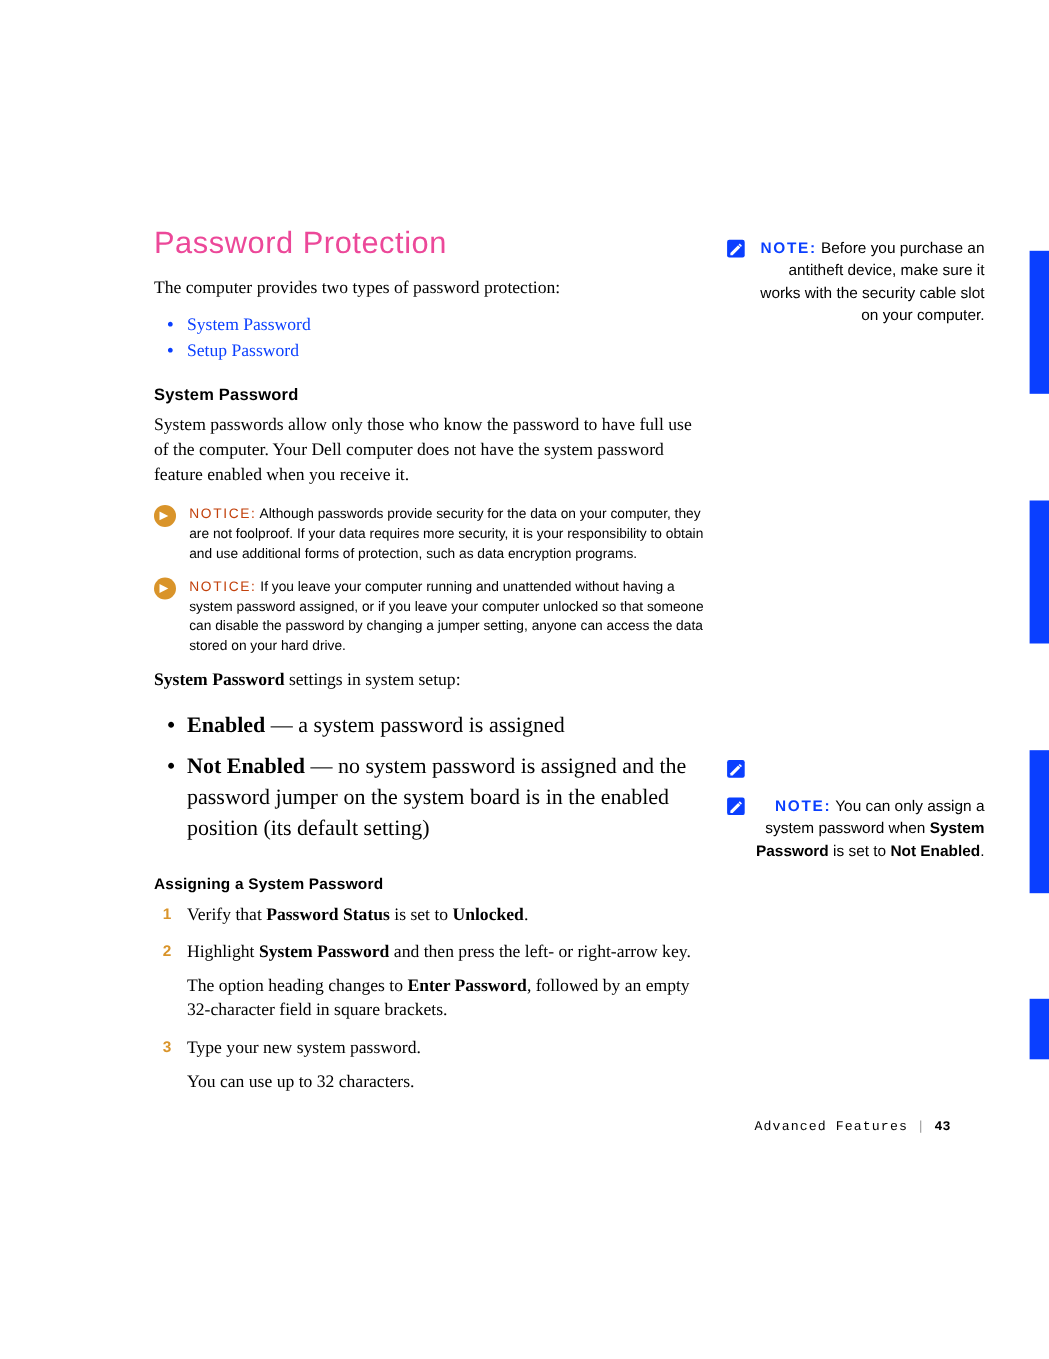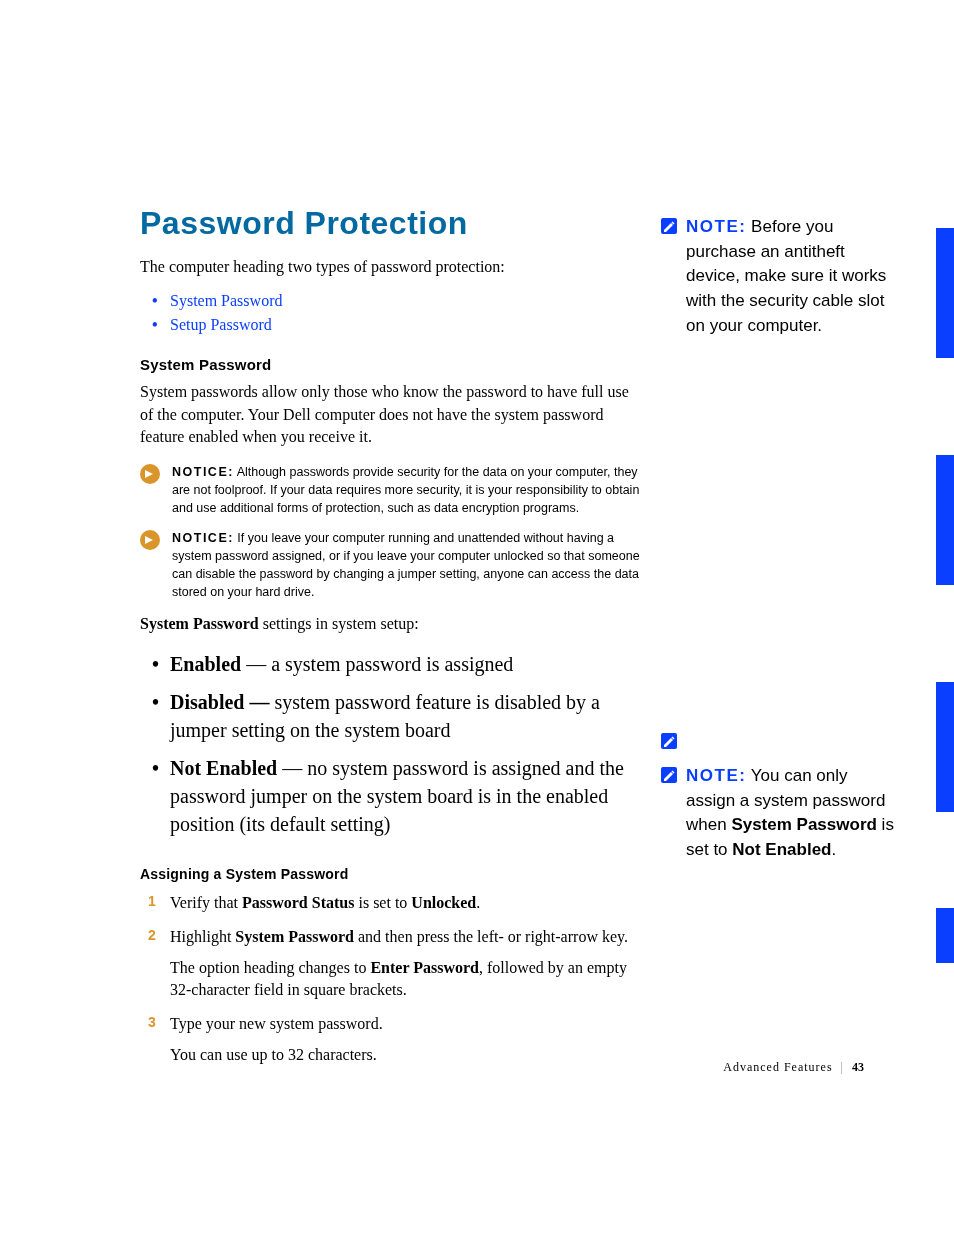--- a/index.html
+++ b/index.html
@@ -43,23 +43,23 @@
     width: 505px;
   }
   .sidebar {
     position: absolute;
     left: 660px;
     top: 205px;
     width: 235px;
   }
   h1 {
     font-family: Verdana, Arial, sans-serif;
-    font-weight: bold;
-    color: #0369a1;
-    font-size: 32px;
+    font-weight: normal;
+    color: #ec4899;
+    font-size: 28px;
     margin: 0 0 14px 0;
     letter-spacing: 0.5px;
   }
   p.body {
     font-size: 16px;
     line-height: 1.4;
     margin: 0 0 14px 0;
   }
   ul.linklist {
     list-style: none;
@@ -120,22 +120,22 @@
     border-left: 8px solid #fff;
   }
   .notice-text {
     font-family: Verdana, Arial, sans-serif;
     font-size: 12.5px;
     line-height: 1.45;
     color: #000;
   }
   .notice-label {
     font-family: Verdana, Arial, sans-serif;
-    font-weight: bold;
-    color: #000000;
+    font-weight: normal;
+    color: #c2410c;
     letter-spacing: 1.5px;
   }
   ul.deflist {
     list-style: none;
     padding: 0 0 0 30px;
     margin: 10px 0 18px 0;
   }
   ul.deflist li {
     font-size: 20px;
     line-height: 1.4;
@@ -185,38 +185,39 @@
     flex: 0 0 auto;
     width: 18px;
     height: 18px;
     margin-right: 8px;
     margin-top: 2px;
     position: relative;
   }
   .note-icon svg { display: block; }
   .note-text {
     font-family: Verdana, Arial, sans-serif;
-    font-size: 17px;
+    font-size: 14px;
     line-height: 1.45;
+    text-align: right;
   }
   .note-label {
     font-family: Verdana, Arial, sans-serif;
     font-weight: bold;
     color: #0a3fff;
     letter-spacing: 1.5px;
   }
   .note-bold {
     font-family: Verdana, Arial, sans-serif;
     font-weight: bold;
   }
   .footer {
     position: absolute;
     right: 90px;
-    top: 1060px;
-    font-family: Liberation Serif, serif;
+    top: 1017px;
+    font-family: Liberation Mono, monospace;
     font-size: 12px;
     letter-spacing: 1px;
   }
   .footer .sep {
     color: #999;
     margin: 0 8px;
   }
   .footer .pagenum {
     font-weight: bold;
     letter-spacing: 0;
@@ -229,21 +230,21 @@
 
   <div class="tabs">
     <div class="tab tab1"></div>
     <div class="tab tab2"></div>
     <div class="tab tab3"></div>
     <div class="tab tab4"></div>
   </div>
 
   <div class="main">
     <h1>Password Protection</h1>
-    <p class="body">The computer heading two types of password protection:</p>
+    <p class="body">The computer provides two types of password protection:</p>
     <ul class="linklist">
       <li><span>System Password</span></li>
       <li><span>Setup Password</span></li>
     </ul>
 
     <h2>System Password</h2>
     <p class="body">System passwords allow only those who know the password to have full use of the computer. Your Dell computer does not have the system password feature enabled when you receive it.</p>
 
     <div class="notice">
       <div class="notice-icon"></div>
@@ -252,21 +253,20 @@
 
     <div class="notice">
       <div class="notice-icon"></div>
       <div class="notice-text"><span class="notice-label">NOTICE:</span><span> If you leave your computer running and unattended without having a system password assigned, or if you leave your computer unlocked so that someone can disable the password by changing a jumper setting, anyone can access the data stored on your hard drive.</span></div>
     </div>
 
     <p class="body"><b>System Password</b><span> settings in system setup:</span></p>
 
     <ul class="deflist">
       <li><b>Enabled</b><span> — </span><span>a system password is assigned</span></li>
-      <li><b>Disabled —</b><span> </span><span>system password feature is disabled by a jumper setting on the system board</span></li>
       <li><b>Not Enabled</b><span> — </span><span>no system password is assigned and the password jumper on the system board is in the enabled position (its default setting)</span></li>
     </ul>
 
     <h3>Assigning a System Password</h3>
 
     <ol class="steps">
       <li><span>Verify that </span><b>Password Status</b><span> is set to </span><b>Unlocked</b><span>.</span></li>
       <li><span>Highlight </span><b>System Password</b><span> and then press the left- or right-arrow key.</span>
         <p><span>The option heading changes to </span><b>Enter Password</b><span>, followed by an empty 32-character field in square brackets.</span></p>
       </li>

